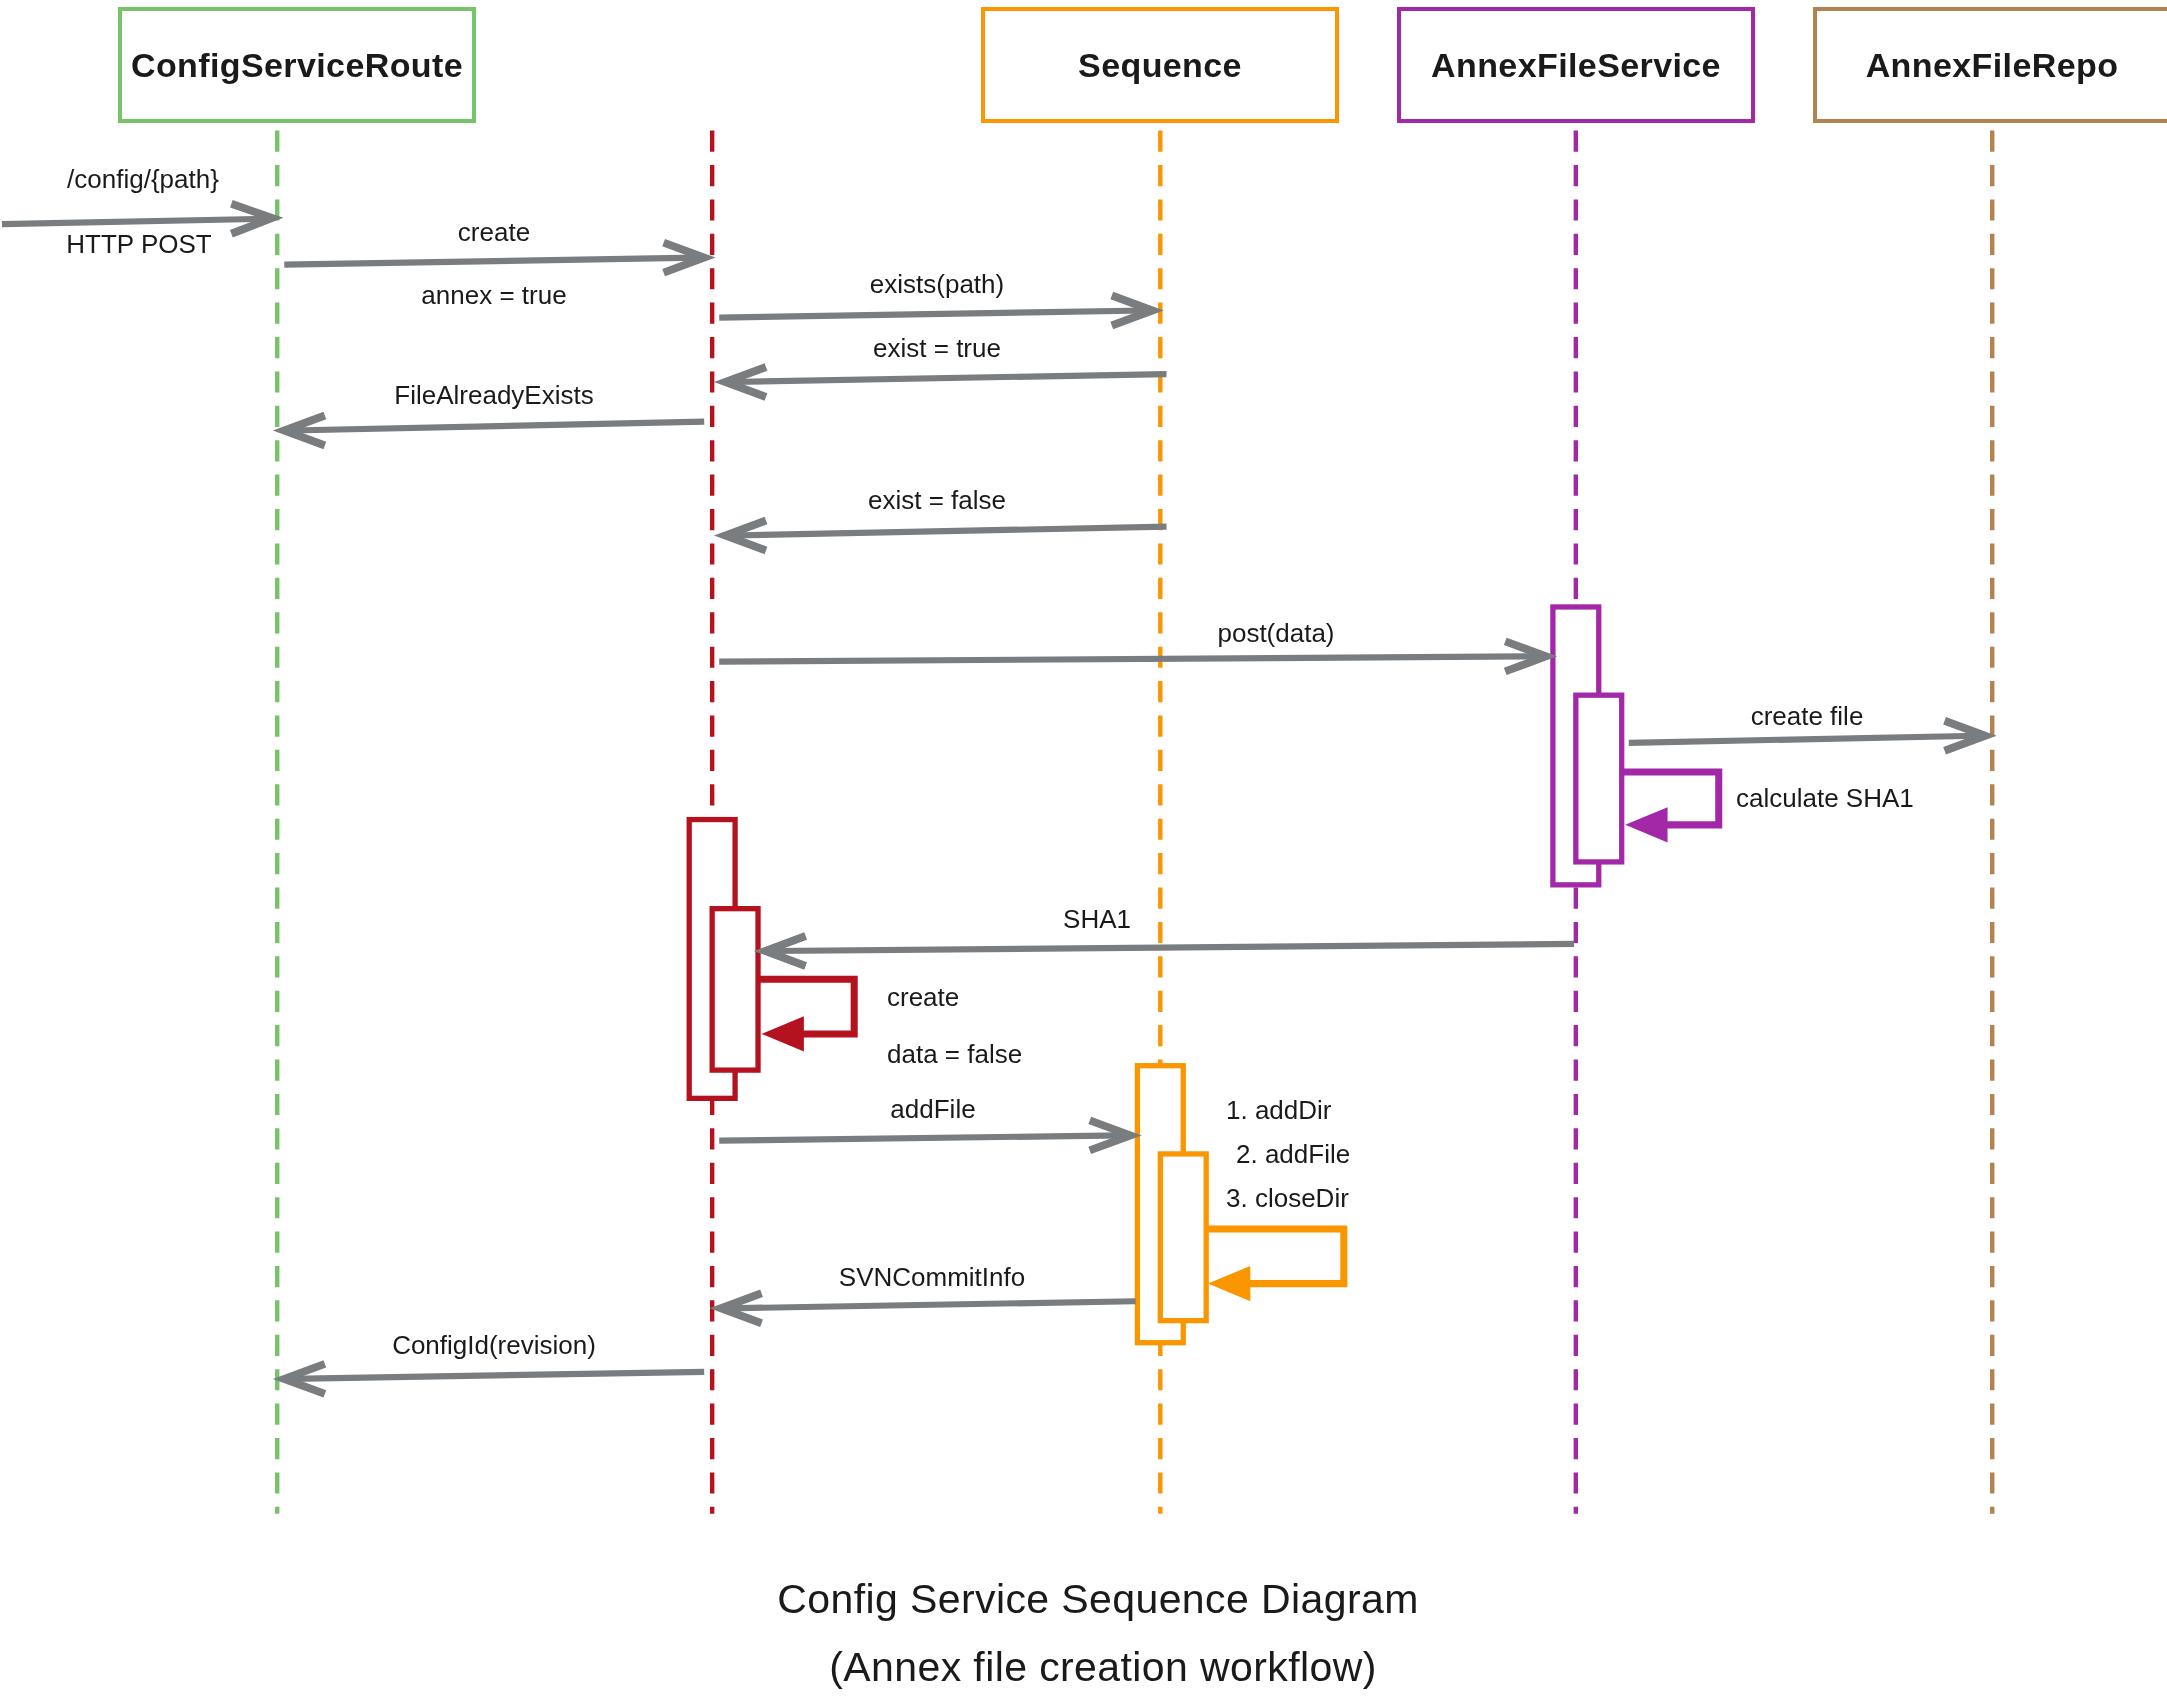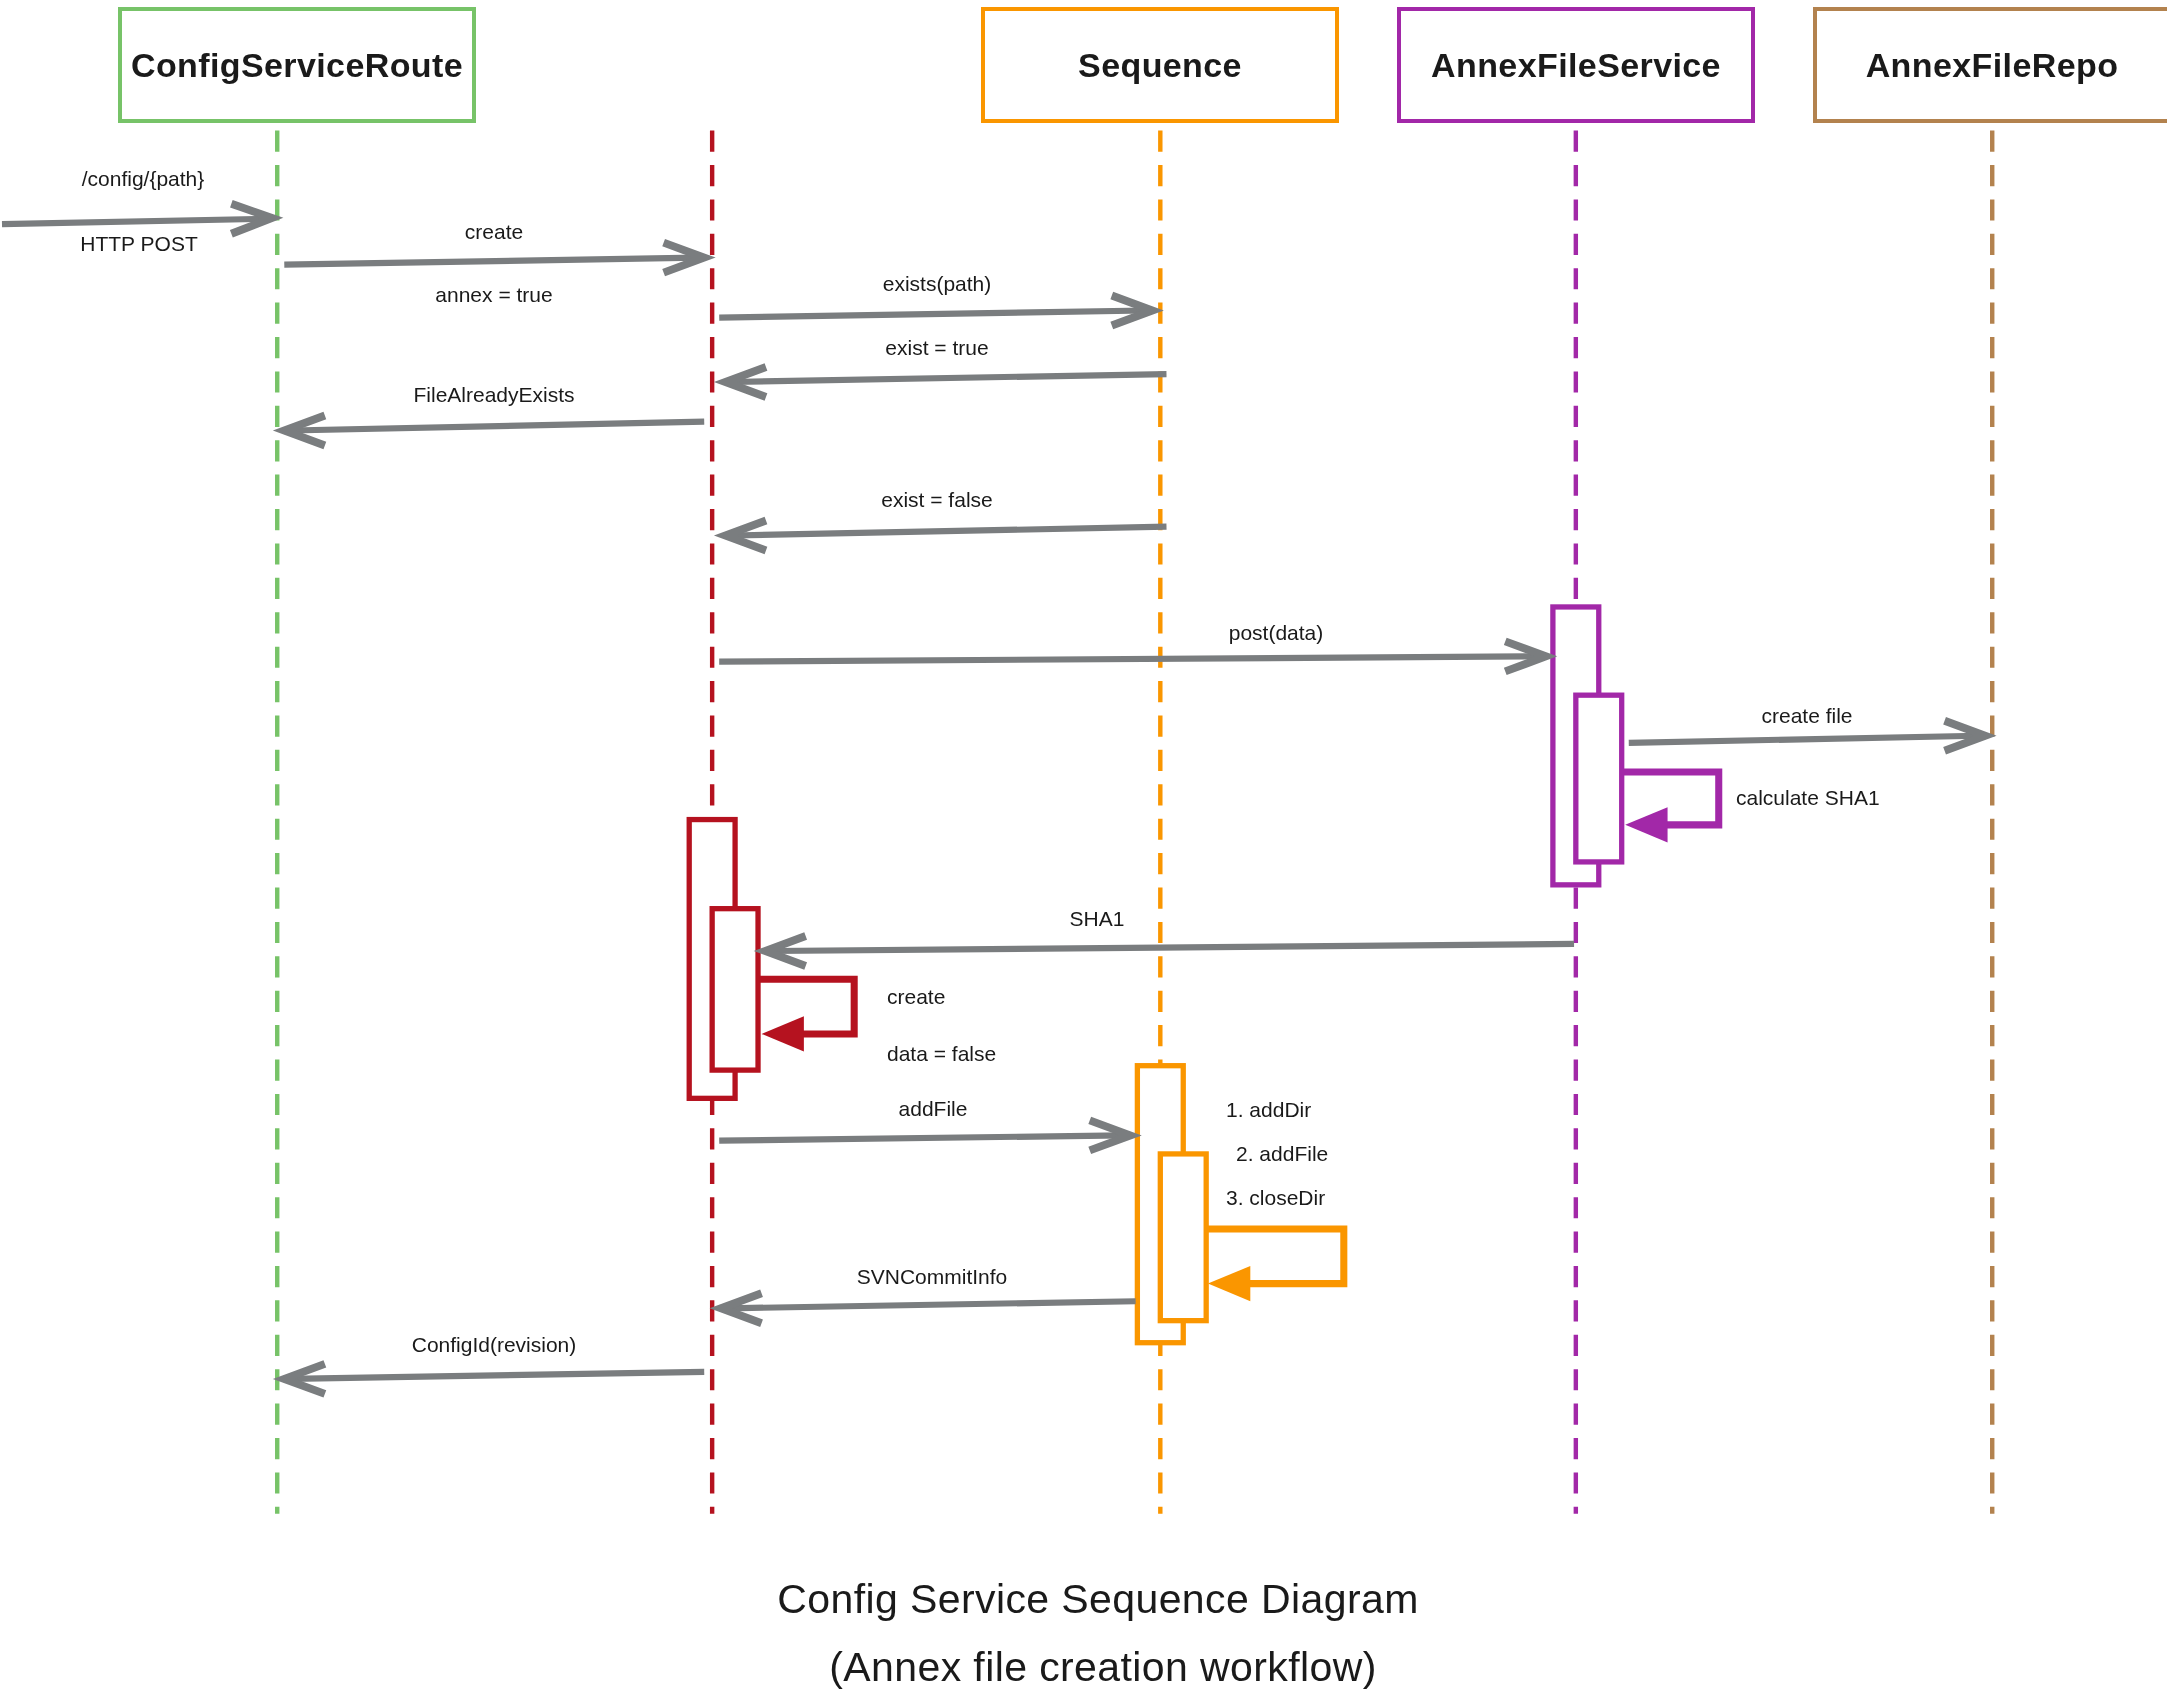--- a/index.html
+++ b/index.html
@@ -59,21 +59,21 @@
   }
   .pb-green{border-color:var(--c-green);}
   .pb-red{border-color:var(--c-red);}
   .pb-orange{border-color:var(--c-orange);}
   .pb-purple{border-color:var(--c-purple);}
   .pb-brown{border-color:var(--c-brown);}
 
   
   .lbl{
     position:absolute;white-space:nowrap;
-    font-size:21px;font-weight:400;color:var(--c-text);
+    font-size:26px;font-weight:400;color:var(--c-text);
     transform:translate(-50%,-50%);
   }
   .lbl-left{transform:translate(0,-50%);}
 
   .title-line{
     position:absolute;white-space:nowrap;
     font-size:41px;font-weight:400;color:var(--c-text);
     transform:translate(-50%,-50%);letter-spacing:0.4px;
   }
 </style>

